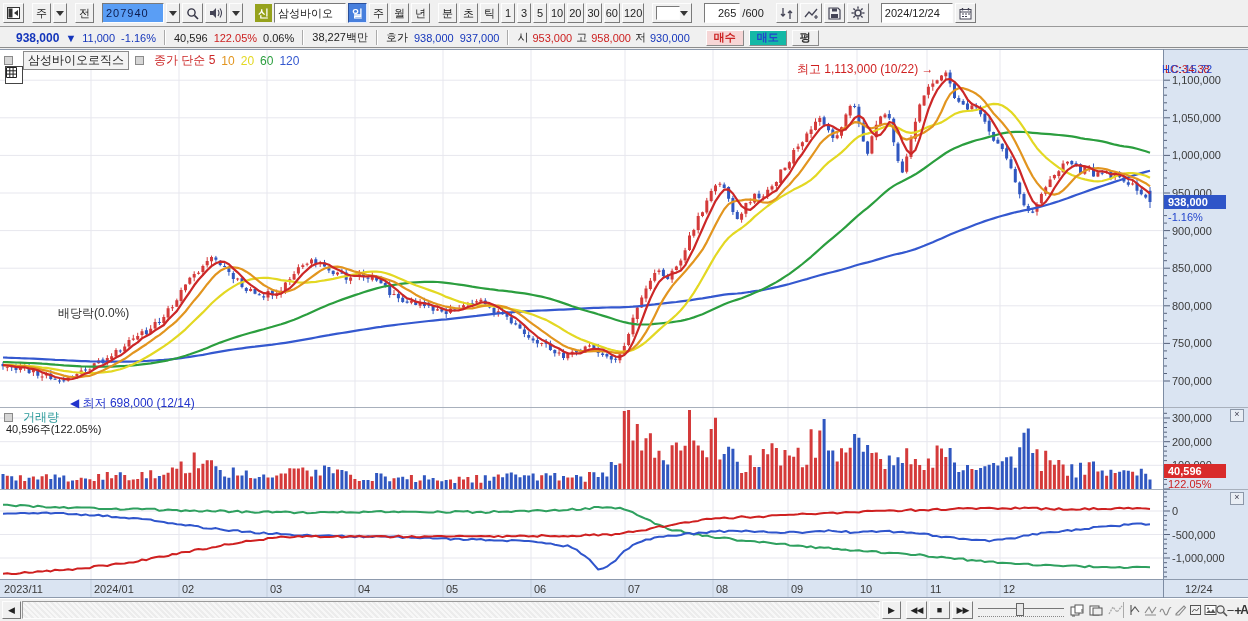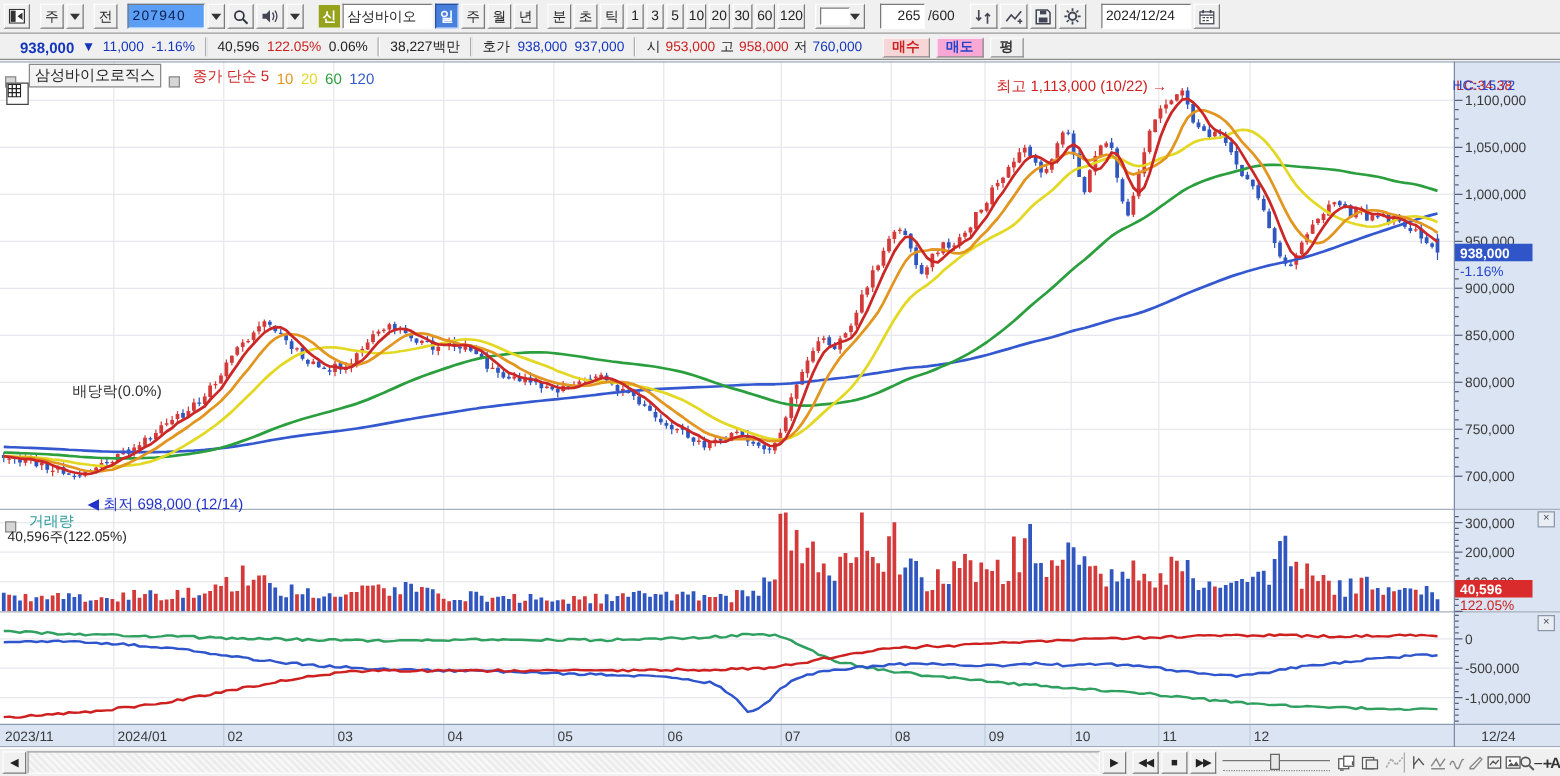--- a/index.html
+++ b/index.html
@@ -24,29 +24,29 @@
   .datebox{width:72px;}
   .sp4{width:4px;} .sp8{width:8px;}
   
   .infobar{position:absolute;left:0;top:28px;width:1248px;height:20px;background:#f0f0f0;
     border-bottom:1px solid #8d8d8d;display:flex;align-items:center;padding-left:8px;box-sizing:border-box;}
   .ib-g{display:flex;align-items:center;gap:6px;padding:0 8px;height:100%;white-space:nowrap;}
   .ib-sep{width:1px;height:15px;background:#aaa;border-right:1px solid #fff;}
   .blue{color:#1536bb;} .red{color:#cc2121;} .bold{font-weight:bold;}
   .act-btn{height:16px;padding:0 7px;display:flex;align-items:center;font-weight:bold;
     border:1px solid;border-color:#fdfdfd #8a8a8a #8a8a8a #fdfdfd;box-sizing:border-box;cursor:default;}
-  .buy{background:#f6d6d6;color:#c22;} .sell{background:#f9a8d4;color:#2244cc;} .flat{background:#efefef;color:#333;}
+  .buy{background:#f6d6d6;color:#c22;} .sell{background:#14b8a6;color:#2244cc;} .flat{background:#efefef;color:#333;}
   
   .chartwrap{position:absolute;left:0;top:49px;width:1248px;height:549px;background:#fff;}
   .chartwrap svg{position:absolute;left:0;top:0;}
   svg text{font-family:"Liberation Sans","DejaVu Sans",sans-serif;font-size:11px;}
   .ov{position:absolute;white-space:nowrap;z-index:5;}
   .leg-sq{width:7px;height:7px;background:#d6d6d6;border:1px solid #8a8a8a;display:inline-block;margin-right:4px;}
   .leg-box{border:1px solid #8a8a8a;background:#f3f3f3;padding:0 4px;min-width:92px;font-size:12px;}
-  .leg-row{display:flex;align-items:flex-end;gap:6px;font-size:12px;}
+  .leg-row{display:flex;align-items:center;gap:6px;font-size:12px;}
   .grid-btn{position:absolute;left:5px;top:17px;width:16px;height:16px;background:#fff;
     border:1px solid #444;display:flex;align-items:center;justify-content:center;z-index:5;}
   .panel-close{position:absolute;width:12px;height:11px;background:#e9eef5;border:1px solid #8c97a8;
     color:#445;font-size:9px;line-height:9px;text-align:center;z-index:6;}
   
   .bottombar{position:absolute;left:0;top:598px;width:1248px;height:23px;background:#f0f0f0;border-top:1px solid #fff;}
   .bb{position:absolute;top:2px;height:18px;display:flex;align-items:center;justify-content:center;
     background:#f0f0f0;border:1px solid;border-color:#fdfdfd #7a7a7a #7a7a7a #fdfdfd;box-sizing:border-box;font-size:9px;}
   .bb-track{position:absolute;left:22px;top:2px;width:858px;height:18px;box-sizing:border-box;
     border:1px solid;border-color:#9a9a9a #fdfdfd #fdfdfd #9a9a9a;
@@ -195,21 +195,21 @@
       <span class="blue">938,000</span>
       <span class="blue">937,000</span>
     </div>
     <div class="ib-sep"></div>
     <div class="ib-g" style="gap:4px">
       <span>시</span>
       <span class="red">953,000</span>
       <span>고</span>
       <span class="red">958,000</span>
       <span>저</span>
-      <span class="blue">760,000</span>
+      <span class="blue">930,000</span>
     </div>
     <div class="ib-g" style="gap:5px">
       <div class="act-btn buy">매수</div>
       <div class="act-btn sell">매도</div>
       <div class="act-btn flat">평</div>
     </div>
   </div>
 
   <div class="chartwrap">
     <svg id="chart-svg" width="1248" height="549">

